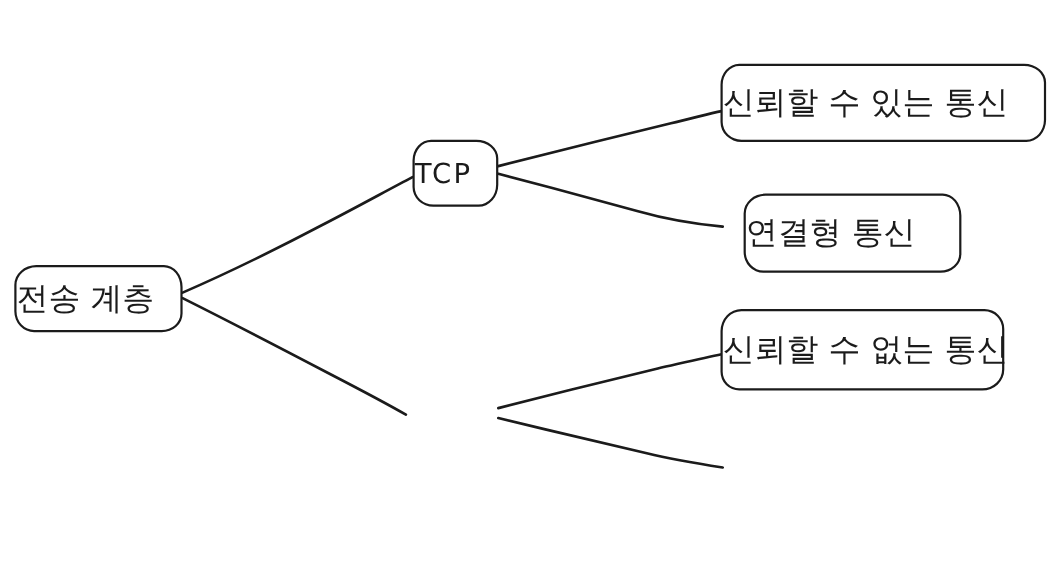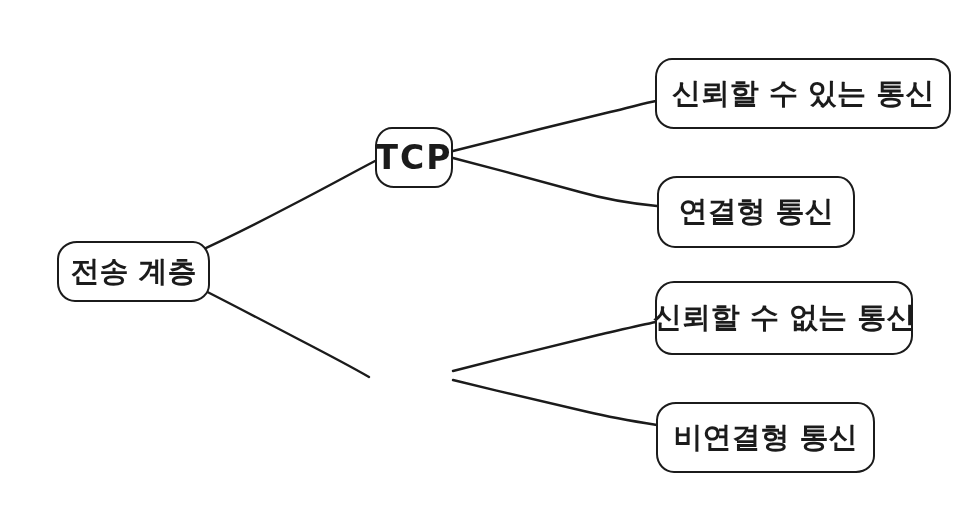--- a/index.html
+++ b/index.html
@@ -29,65 +29,61 @@
     stroke-width: 2.4;
     stroke-linecap: round;
   }
   .node {
     position: absolute;
     box-sizing: border-box;
     background: #ffffff;
     border: 2.6px solid #1b1b1b;
     display: flex;
     align-items: center;
-    justify-content: center;
     text-align: center;
     white-space: nowrap;
-    font-weight: 700;
+    font-weight: 400;
   }
   
   .node.r1 { border-radius: 20px 17px 19px 18px / 18px 20px 17px 19px; }
   .node.r2 { border-radius: 17px 20px 18px 19px / 19px 17px 20px 18px; }
   .node.r3 { border-radius: 19px 18px 20px 17px / 20px 18px 19px 17px; }
   .node-root  { font-size: 29px; }
-  .node-proto { font-size: 33px; letter-spacing: 2px; }
+  .node-proto { font-size: 25px; letter-spacing: 2px; }
   .node-leaf  { font-size: 29px; }
 </style>
 </head>
 <body>
 
 <div class="canvas">
 
   <svg class="edges" viewBox="0 0 962 512" xmlns="http://www.w3.org/2000/svg" aria-hidden="true">
     <path d="M166,266 C210,247 252,226 292,205 C325,188 352,173 375,161"></path>
     <path d="M166,271 C212,294 258,318 300,340 C327,354 350,366 369,377"></path>
     <path d="M453,151 C500,139 560,124 610,112 C628,108 645,103 656,101"></path>
     <path d="M453,158 C495,169 540,181 580,192 C608,200 636,204 657,206"></path>
     <path d="M453,371 C500,359 552,346 598,335 C620,330 641,325 656,322"></path>
     <path d="M453,380 C498,391 545,402 588,412 C613,418 638,422 657,425"></path>
   </svg>
 
-  <div class="node node-root r1" style="left:13px; top:241px; width:153px; height:61px;margin-left:44px;">
+  <div class="node node-root r1" style="left:13px; top:241px; width:153px; height:61px;">
     <span>전송 계층</span>
   </div>
 
   <div class="node node-proto r2" style="left:375px; top:127px; width:78px; height:61px;">
     <span>TCP</span>
   </div>
 
 
   <div class="node node-leaf r2" style="left:655px; top:58px; width:296px; height:71px;">
     <span>신뢰할 수 있는 통신</span>
   </div>
 
-  <div class="node node-leaf r1" style="left:657px; top:176px; width:198px; height:72px;">
+  <div class="node node-leaf r1" style="left:676px; top:176px; width:198px; height:72px;">
     <span>연결형 통신</span>
   </div>
 
   <div class="node node-leaf r3" style="left:655px; top:281px; width:258px; height:74px;">
     <span>신뢰할 수 없는 통신</span>
   </div>
 
-  <div class="node node-leaf r1" style="left:656px; top:402px; width:219px; height:71px;">
-    <span>비연결형 통신</span>
-  </div>
 
 </div>
 
 </body></html>

